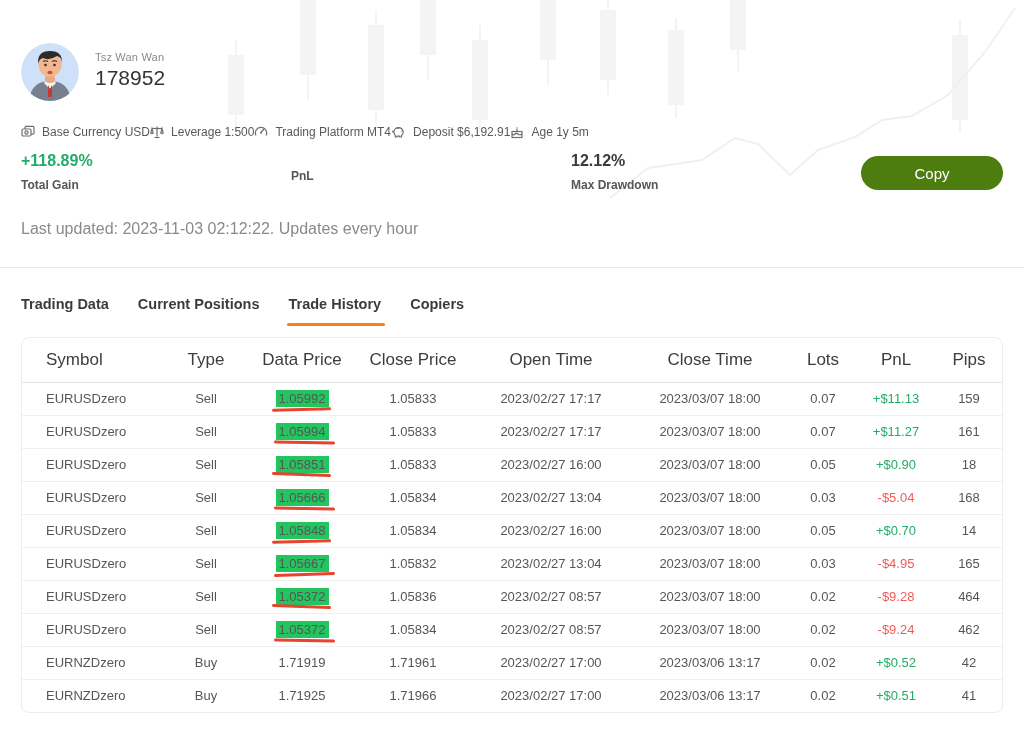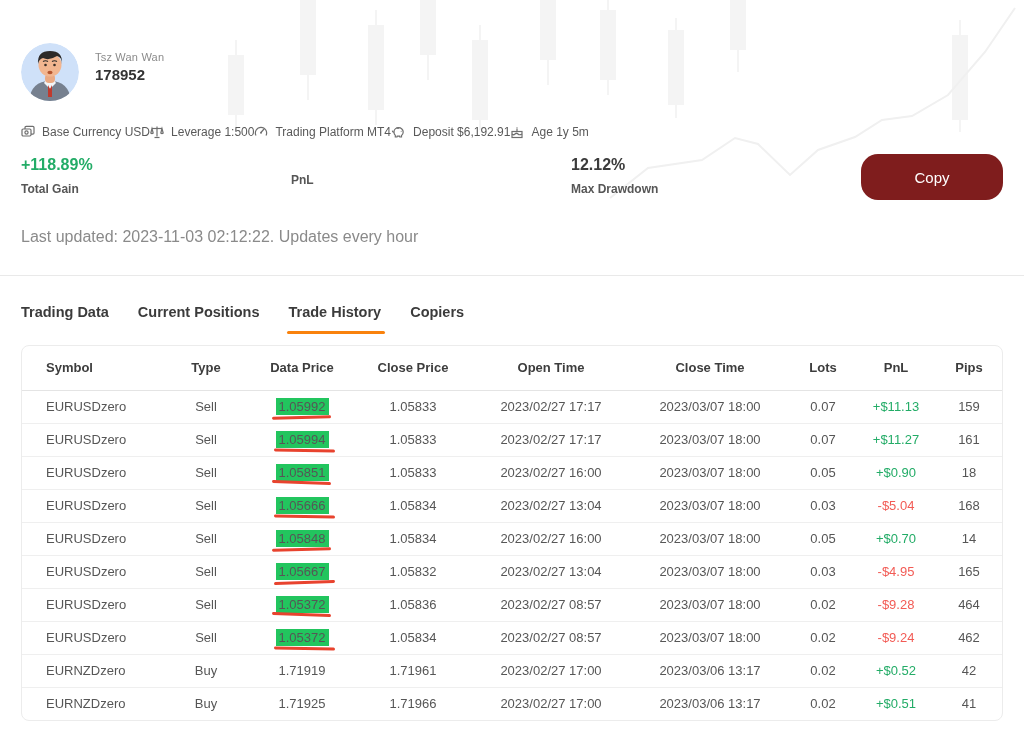--- a/index.html
+++ b/index.html
@@ -12,38 +12,38 @@
   .page { position: relative; width: 1024px; height: 729px; }
 
   
   .header { position: relative; padding: 8px 21px 0 21px; }
   .watermark { position: absolute; top: 0; left: 0; width: 1024px; height: 235px; pointer-events: none; }
 
   .profile-top { display: flex; align-items: flex-start; position: relative; margin-top: 35px; }
   .avatar { width: 58px; height: 58px; border-radius: 50%; overflow: hidden; flex: 0 0 58px; }
   .name-block { margin-left: 16px; padding-top: 8px; }
   .trader-name { font-size: 11px; color: #8b8b8b; letter-spacing: .2px; }
-  .trader-id { font-size: 15px; font-weight: bold; color: #333; margin-top: 3px; }
+  .trader-id { font-size: 21px; font-weight: normal; color: #333; margin-top: 3px; }
 
   .info-row { display: flex; align-items: center; margin-top: 24px; position: relative; }
   .info-item { display: flex; align-items: center; gap: 7px; font-size: 12px; color: #595959; }
   .info-item svg { display: block; }
 
   .stats-row { display: flex; align-items: center; margin-top: 13px; position: relative; }
   .stat { }
   .stat-0 { width: 270px; }
   .stat-1 { width: 280px; }
   .stat-2 { flex: 1; }
   .stat-value { font-size: 16px; font-weight: bold; color: #3b3b3b; }
   .stat-value.pos { color: #23ac67; }
   .stat-label { font-size: 12px; font-weight: bold; color: #565656; margin-top: 8px; }
 
   .copy-btn {
-    width: 142px; height: 46px; border: none; border-radius: 17px;
-    background: #7f1d1d; color: #fff; font-size: 15px;
+    width: 142px; height: 34px; border: none; border-radius: 17px;
+    background: #4d7c0f; color: #fff; font-size: 15px;
     font-family: "Liberation Sans", sans-serif; cursor: pointer; margin-top: 2px;
   }
 
   .last-updated { margin-top: 28px; font-size: 16px; color: #8a8a8a; position: relative; }
 
   .divider { border-top: 1px solid #e9e9e9; margin-top: 29px; }
 
   
   .tabs { display: flex; gap: 29px; padding: 0 21px; margin-top: 28px; }
   .tab { position: relative; font-size: 14.5px; font-weight: bold; color: #3b3b3b; padding-bottom: 14px; cursor: pointer; }
@@ -52,21 +52,21 @@
     height: 3px; background: #f9820d; border-radius: 2px;
   }
 
   
   .table-card {
     margin: 11px 21px 0 21px; border: 1px solid #ececec; border-radius: 8px;
     overflow: hidden; background: #fff;
   }
   table { width: 100%; border-collapse: collapse; table-layout: fixed; }
   thead th {
-    font-size: 13px; font-weight: bold; color: #3d3d3d; text-align: center;
+    font-size: 17px; font-weight: normal; color: #3d3d3d; text-align: center;
     height: 44px; border-bottom: 1px solid #e4e4e4; padding: 0 4px;
   }
   thead th:first-child { text-align: left; padding-left: 24px; }
   tbody td {
     font-size: 13px; color: #565656; text-align: center; height: 33px;
     border-bottom: 1px solid #efefef; padding: 0 4px; white-space: nowrap;
   }
   tbody tr:last-child td { border-bottom: none; }
   tbody td:first-child { text-align: left; padding-left: 24px; }
   td.pos { color: #23ac67; }

